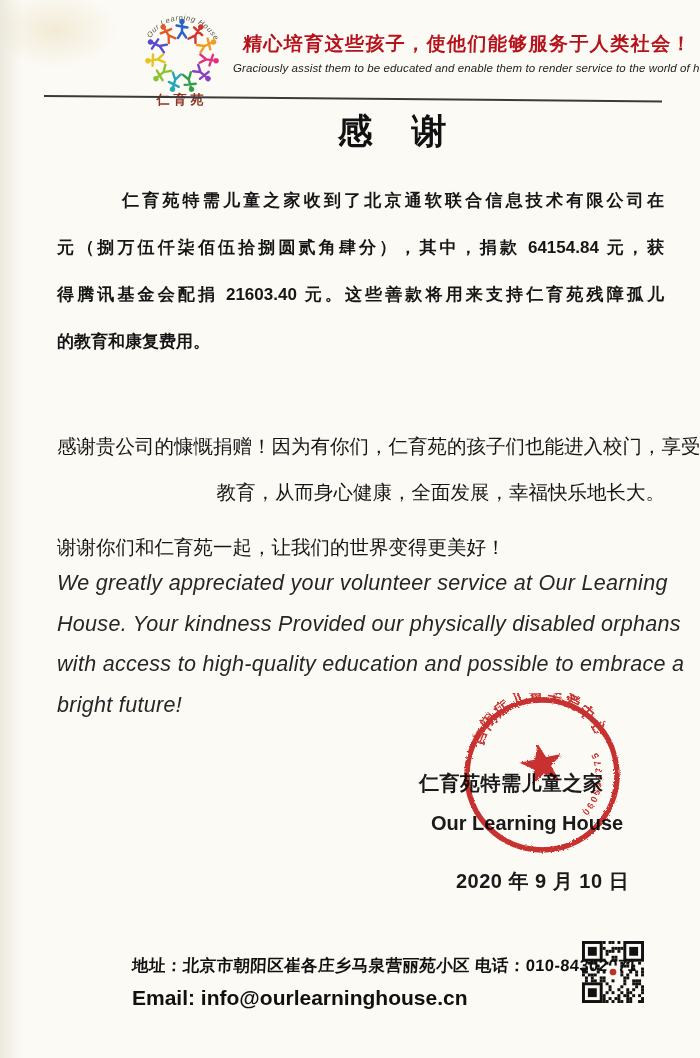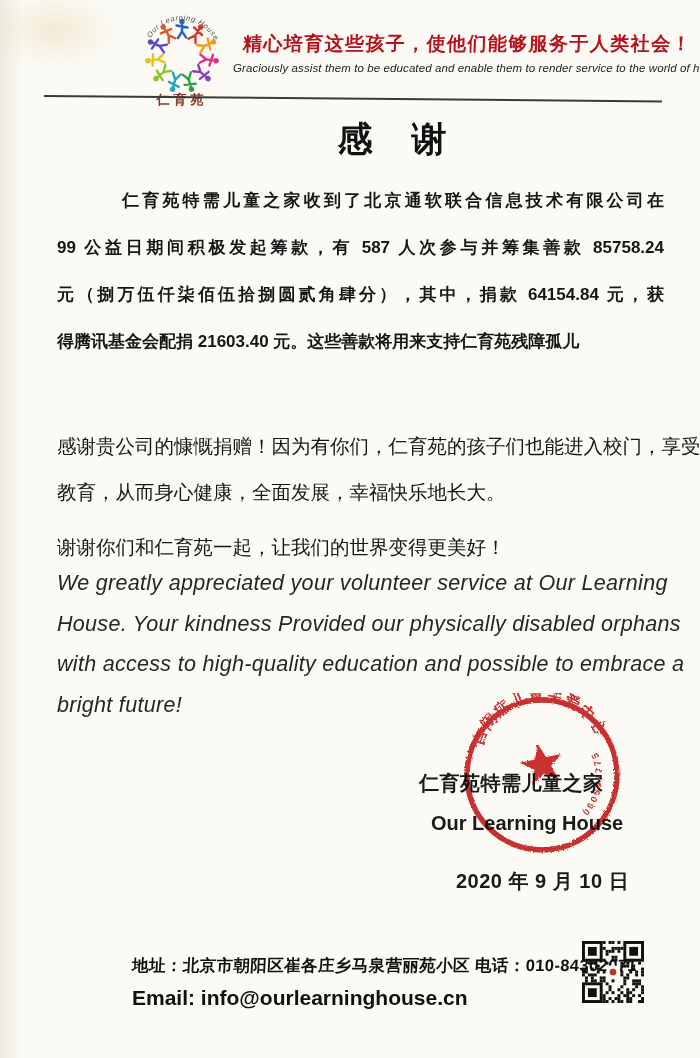--- a/index.html
+++ b/index.html
@@ -14,30 +14,30 @@
   }
   .abs{position:absolute;}
   
   .slogan-cn{left:243px;top:31px;width:448px;font-size:19px;font-weight:700;color:#b5121b;
     text-align:justify;text-align-last:justify;letter-spacing:.5px;transform:skewX(-2deg);}
   .slogan-en{left:233px;top:62px;width:460px;font-size:11.5px;font-style:italic;color:#222;
     white-space:nowrap;letter-spacing:.1px;}
   .rule{left:44px;top:95px;width:618px;height:2.4px;background:#3c3a38;
     transform:rotate(.5deg);transform-origin:left center;}
   
-  .doc-title{left:86px;top:116px;width:614px;text-align:center;font-size:35px;font-weight:800;
+  .doc-title{left:86px;top:108px;width:614px;text-align:center;font-size:35px;font-weight:800;
     letter-spacing:2px;color:#111;}
   
   .para{color:#161616;}
   .para1{left:57px;top:177px;width:607px;font-size:17px;font-weight:700;}
   .para1 .line{height:47px;line-height:47px;text-align:justify;text-align-last:justify;white-space:nowrap;}
   .para1 .line:first-child{text-indent:65px;}
   .para1 .line:last-child{text-align-last:left;}
   .para2{left:57px;top:423px;width:608px;font-size:19.5px;font-weight:400;}
-  .para2 .line{height:46px;line-height:46px;white-space:nowrap;}
+  .para2 .line{height:46px;line-height:46px;white-space:nowrap;text-align:right;}
   .para2 .line:first-child{text-align:justify;text-align-last:justify;}
   .para3{left:57px;top:524px;height:46px;line-height:46px;font-size:19.5px;font-weight:400;}
   .para-en{left:57px;top:563px;width:625px;font-size:21.5px;font-style:italic;color:#262626;}
   .para-en .line{height:40.5px;line-height:40.5px;letter-spacing:.3px;white-space:nowrap;}
   
   .sig-cn{left:419px;top:770px;font-size:20px;font-weight:700;letter-spacing:.5px;}
   .sig-en{left:431px;top:812px;font-size:20px;font-weight:700;}
   .sig-date{left:456px;top:868px;font-size:20px;font-weight:700;letter-spacing:.5px;}
   
   .stamp{left:460px;top:693px;width:164px;height:166px;mix-blend-mode:multiply;opacity:.93;}
@@ -81,23 +81,23 @@
 
   <div class="abs slogan-cn">精心培育这些孩子，使他们能够服务于人类社会！</div>
   <div class="abs slogan-en">Graciously assist them to be educated and enable them to render service to the world of humanity!</div>
   <div class="abs rule"></div>
 
   <div class="abs doc-title">感　谢</div>
 
   <div class="abs para para1">
 
   <div class="line">仁育苑特需儿童之家收到了北京通软联合信息技术有限公司在</div>
-      <div class="line">99 公益日期间积极发起筹款，有 587 人次参与并筹集善款 85758.24</div>
       <div class="line">元（捌万伍仟柒佰伍拾捌圆贰角肆分），其中，捐款 64154.84 元，获</div>
       <div class="line">得腾讯基金会配捐 21603.40 元。这些善款将用来支持仁育苑残障孤儿</div>
+      <div class="line">的教育和康复费用。</div>
     </div>
 
   <div class="abs para para2">
 
   <div class="line">感谢贵公司的慷慨捐赠！因为有你们，仁育苑的孩子们也能进入校门，享受优质</div>
       <div class="line">教育，从而身心健康，全面发展，幸福快乐地长大。</div>
     </div>
 
   <div class="abs para-en">
 

